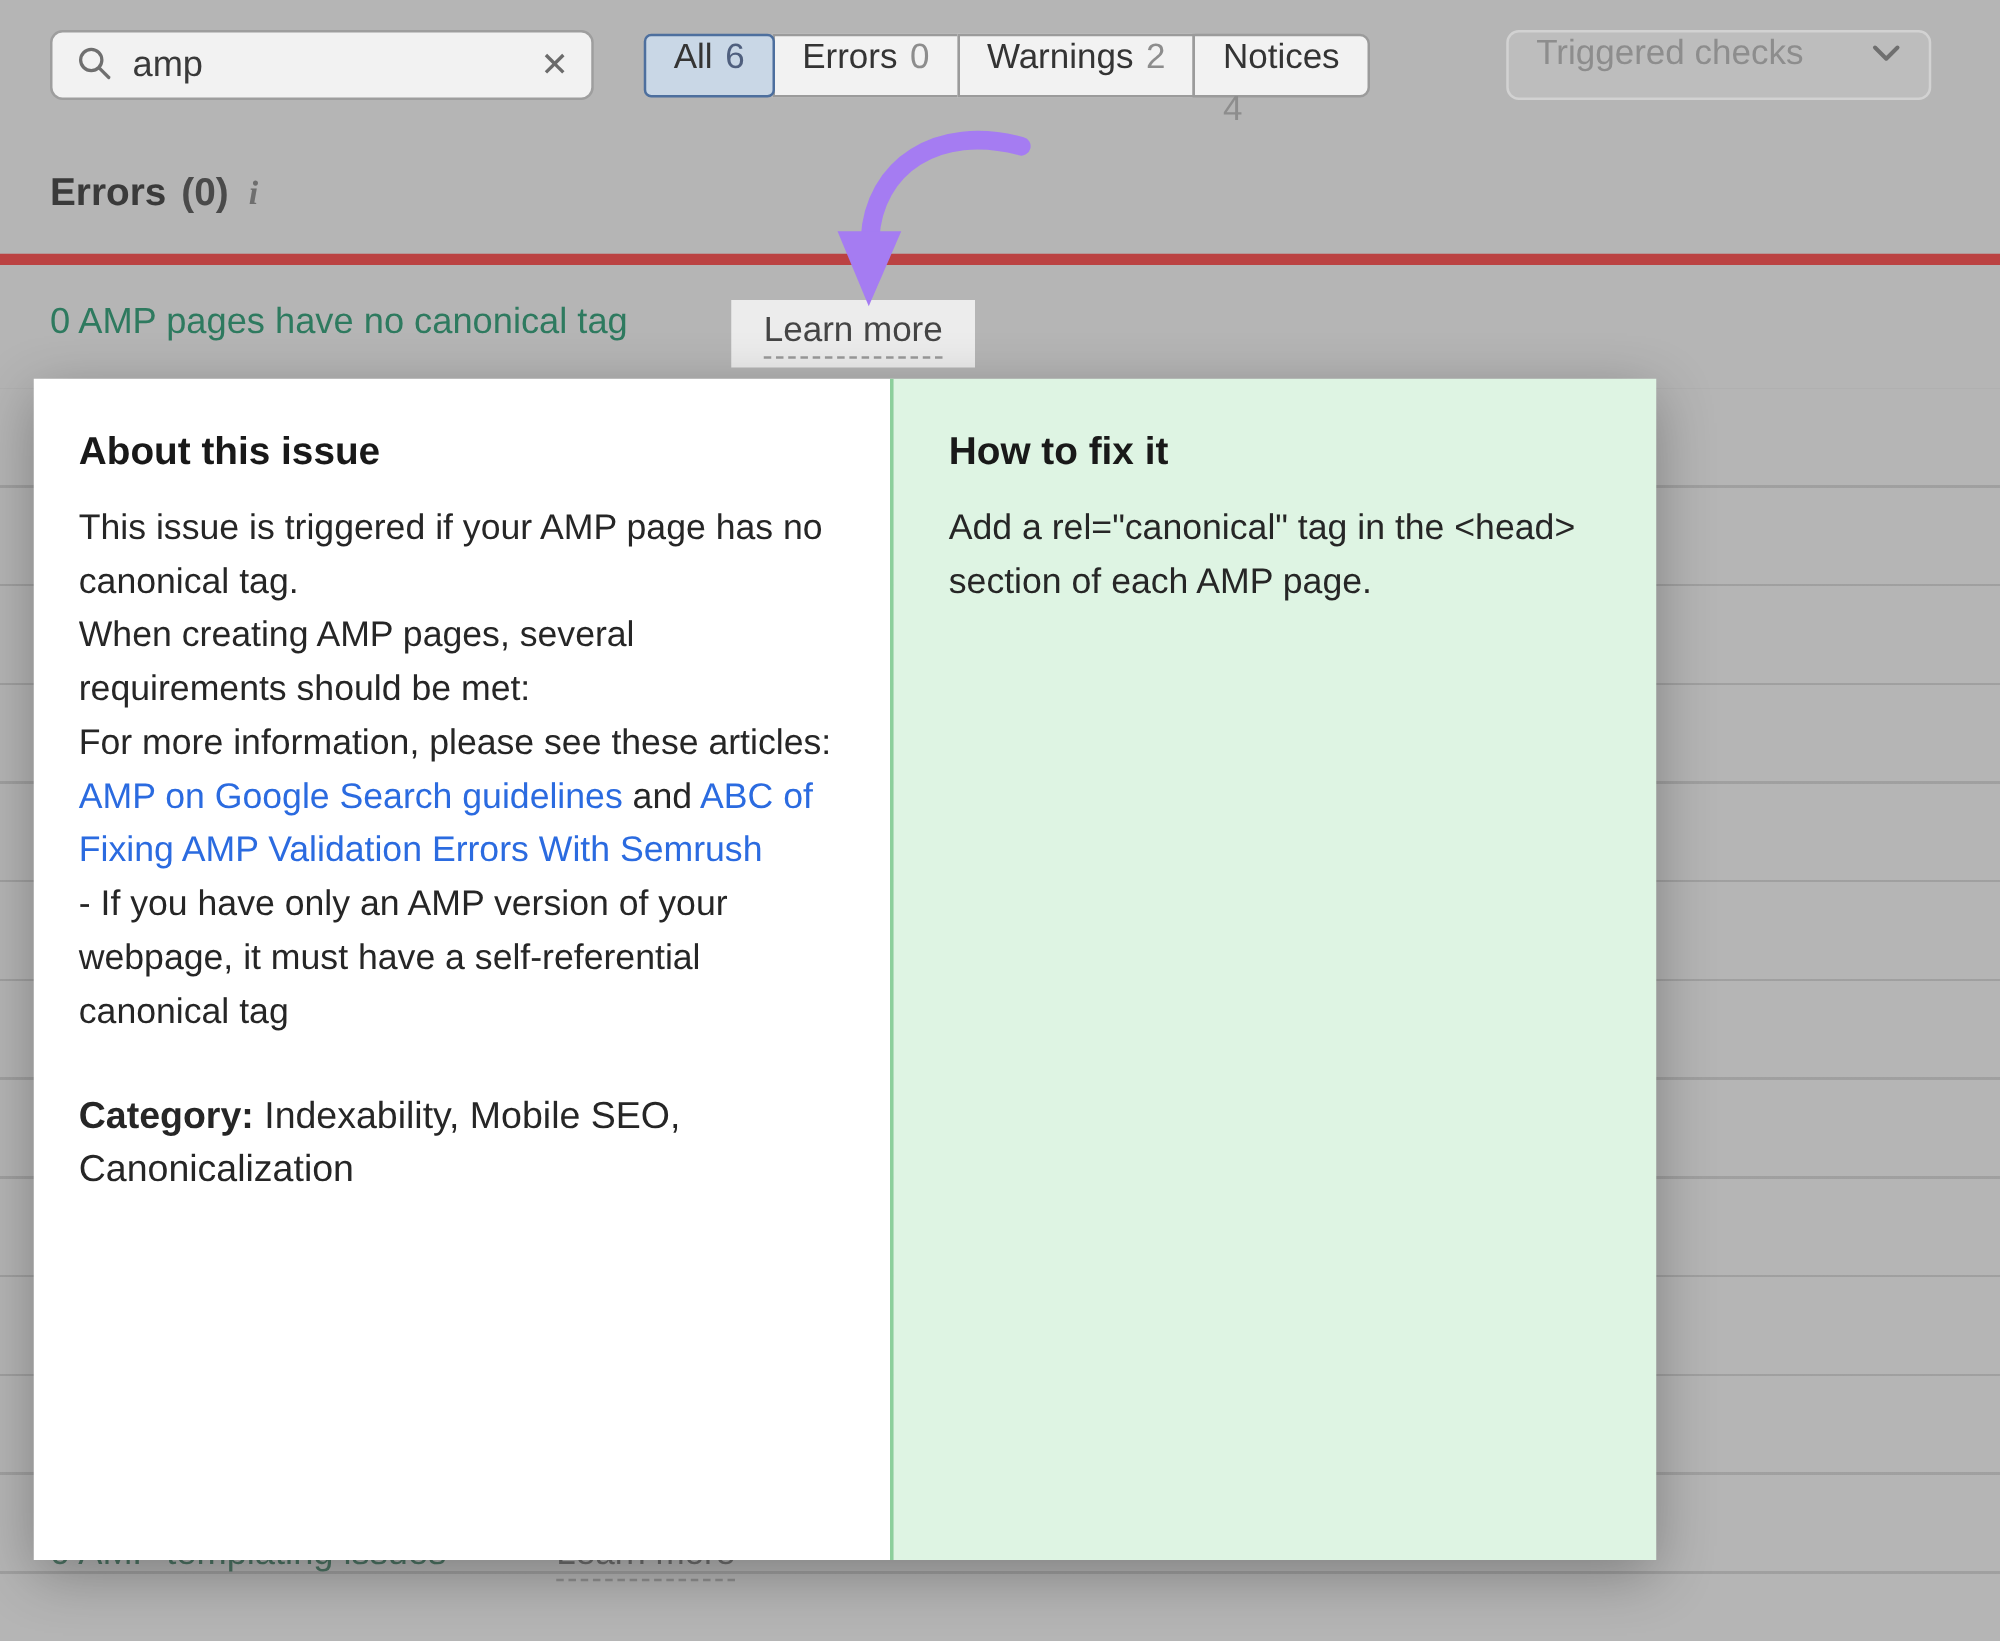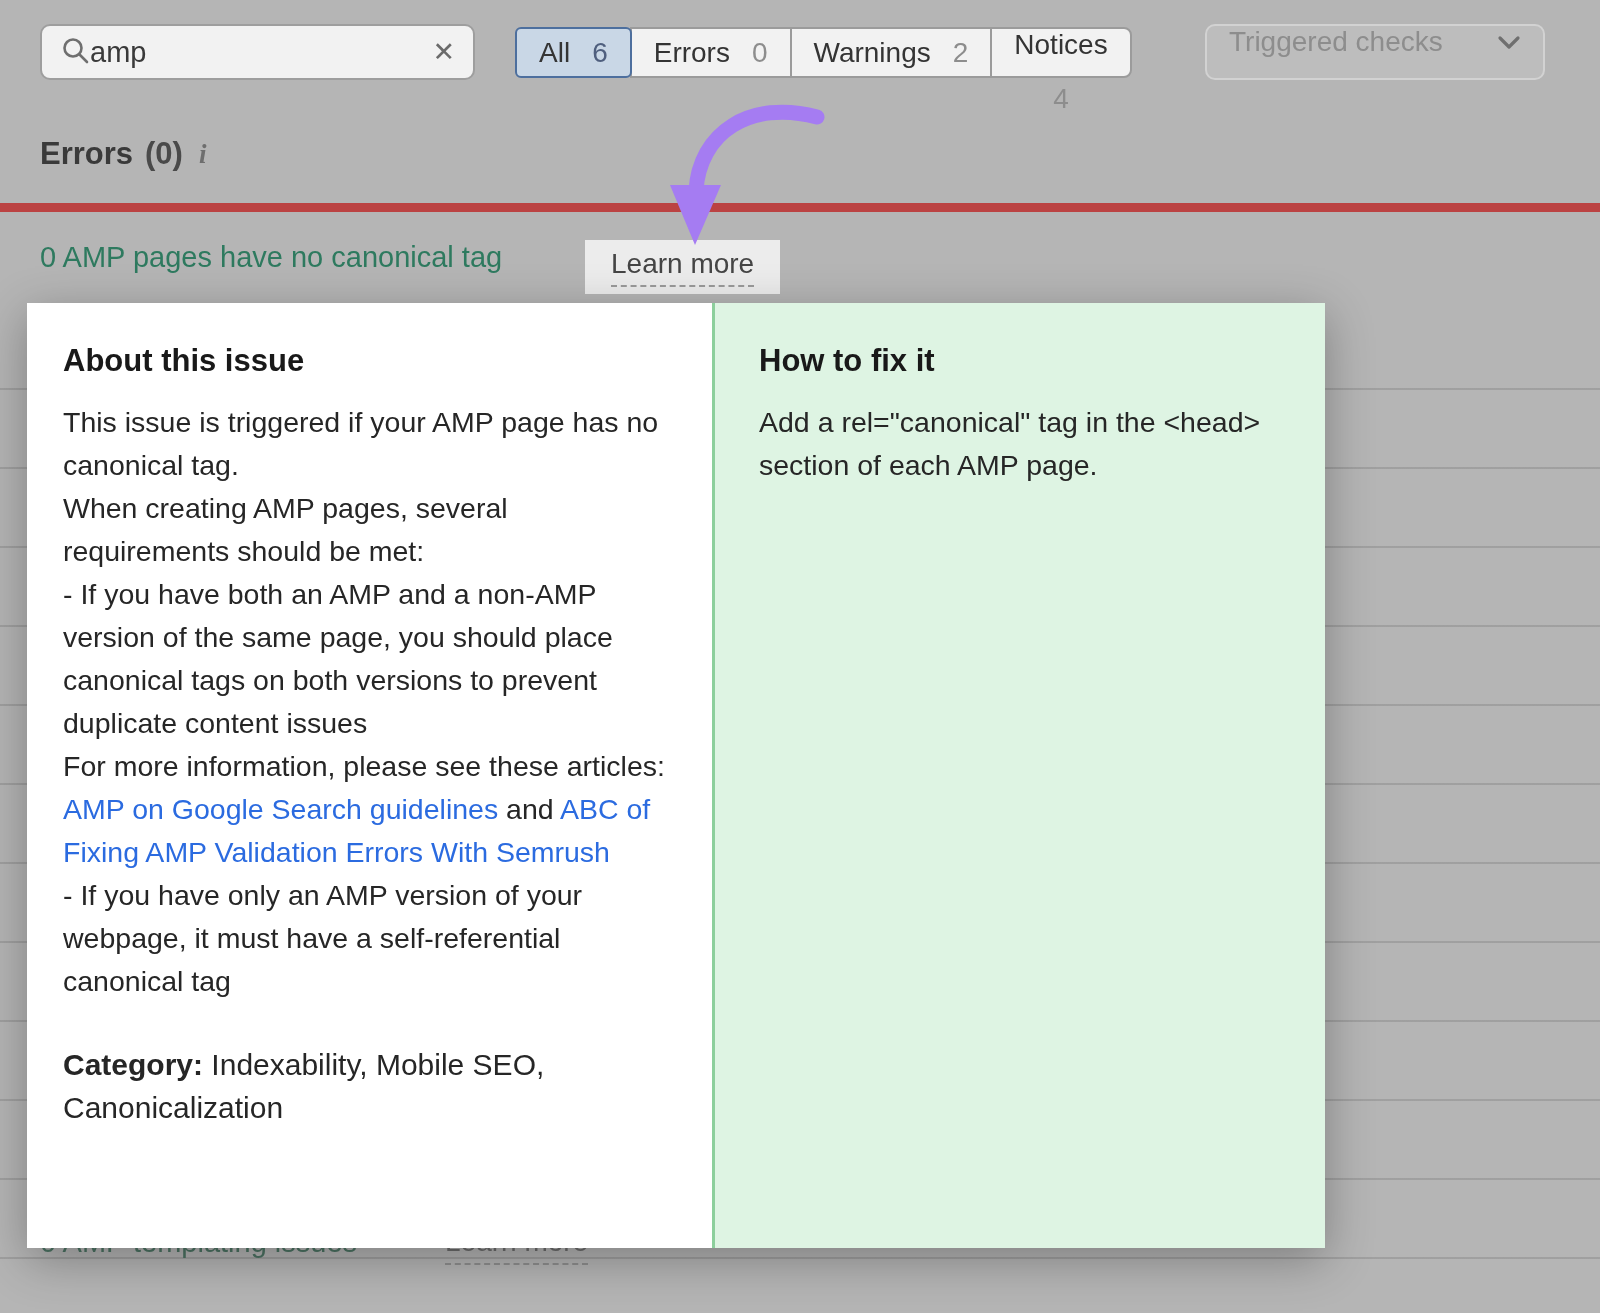--- a/index.html
+++ b/index.html
@@ -17,31 +17,31 @@
     position: absolute; left: 0; top: 311px; width: 1600px; height: 1002px;
     background: repeating-linear-gradient(
       to bottom, transparent 0 77px, rgba(120,120,120,0.35) 77px 79px);
     z-index: 0;
   }
 
   
   .search-box {
     position: absolute; left: 40px; top: 24px; width: 435px; height: 56px;
     background: #f2f2f2; border: 2px solid #9e9e9e; border-radius: 10px;
-    display: flex; align-items: center; padding: 0 18px; z-index: 2;
+    display: flex; align-items: center; padding: 0 18px; gap: 16px; z-index: 2;
   }
   .search-box input {
     flex: 1; border: none; outline: none; background: transparent;
     font-family: inherit; font-size: 29px; color: #3a3a3a; min-width: 0;
   }
   .clear-x { font-size: 27px; color: #6b6b6b; cursor: pointer; line-height: 1; }
 
   .tab-group { position: absolute; left: 515px; top: 27px; height: 51px; display: flex; z-index: 2; }
   .tab {
-    display: flex; align-items: center; gap: 22px; padding: 0 22px;
+    display: flex; gap: 10px; padding: 0 22px;
     background: #f2f2f2; border: 2px solid #9b9b9b; margin-left: -2px;
     font-size: 28px; color: #343434; cursor: pointer; position: relative;
   }
   .tab:first-child { border-radius: 8px 0 0 8px; margin-left: 0; }
   .tab:last-child { border-radius: 0 8px 8px 0; flex-direction: column; }
   .tab .count { color: #8d8d8d; }
   .tab.selected {
     background: #c9d7e6; border-color: #4d6f9e; z-index: 2;
     border-radius: 6px;
   }
@@ -174,21 +174,20 @@
     <polygon points="15,90 66,90 40,150" fill="#a57cf2"></polygon>
   </svg>
 </div>
 
 <div class="popup">
   <div class="popup-left">
     <h2>About this issue</h2>
     <div class="body">
       <div>This issue is triggered if your AMP page has no canonical tag.</div>
       <div>When creating AMP pages, several requirements should be met:</div>
-      <div>- If you have both an AMP and a non-AMP version of the same page, you should place canonical tags on both versions to prevent duplicate content issues</div>
       <div>
         <span>For more information, please see these articles: </span><span class="link">AMP on Google Search guidelines</span><span> and </span><span class="link">ABC of Fixing AMP Validation Errors With Semrush</span>
       </div>
       <div>- If you have only an AMP version of your webpage, it must have a self-referential canonical tag</div>
     </div>
     <div class="category">
       <b>Category:</b><span> Indexability, Mobile SEO, Canonicalization</span>
     </div>
   </div>
   <div class="popup-right">

